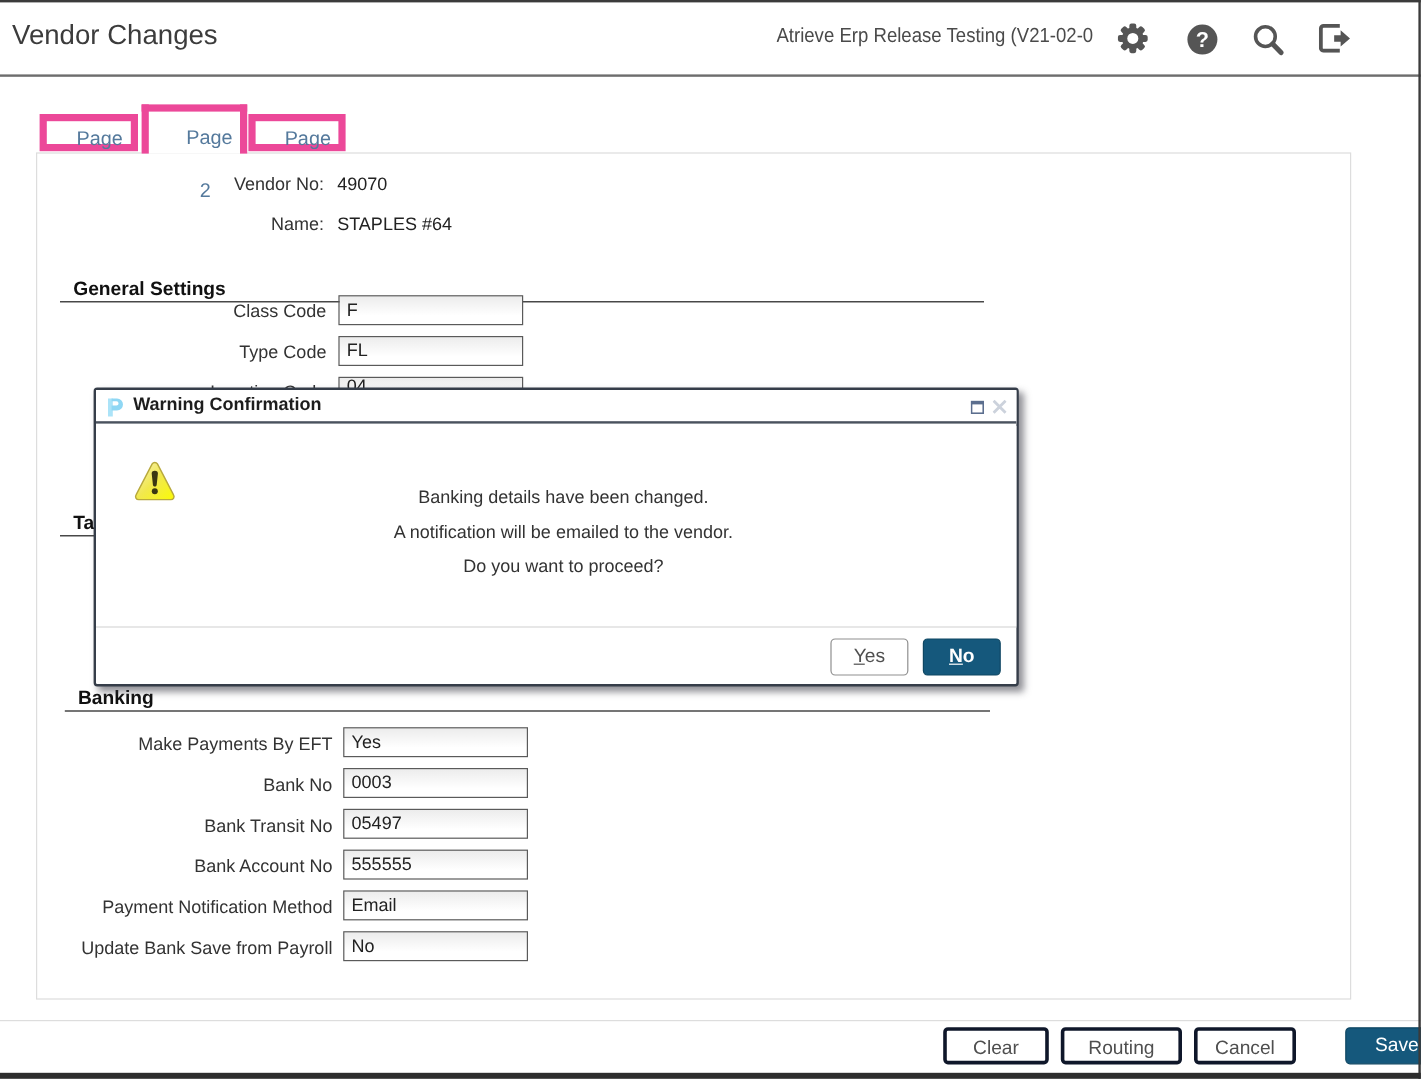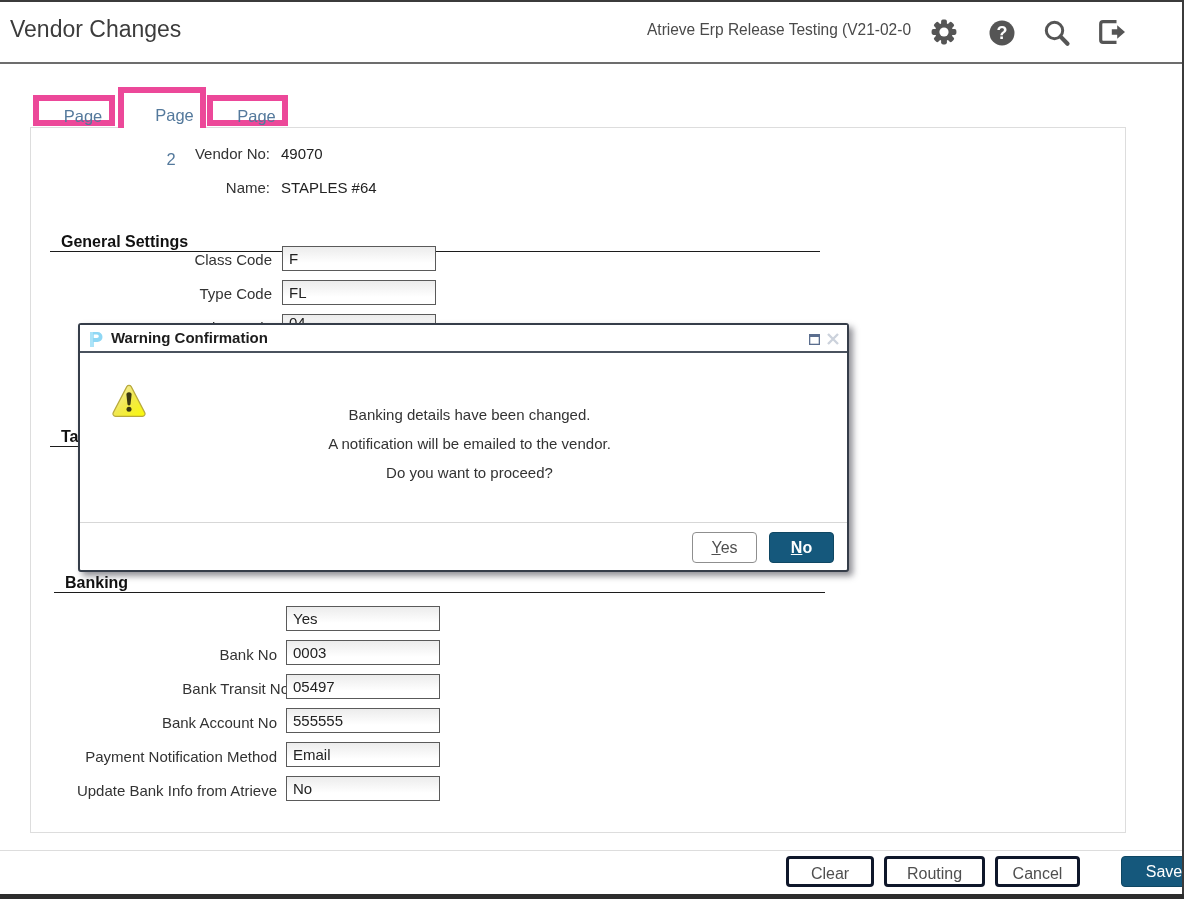--- a/index.html
+++ b/index.html
@@ -116,30 +116,31 @@
   <div class="inp" style="left:282px; top:246px;">F</div>
   <div class="lbl" style="left:40px; top:285px; width:232px;">Type Code</div>
   <div class="inp" style="left:282px; top:280px;">FL</div>
   <div class="lbl" style="left:40px; top:319px; width:232px;">Location Code</div>
   <div class="inp" style="left:282px; top:314px; line-height:15px;">04</div>
 
   <div class="sect" style="left:50px; top:428px; width:770px; height:19px;">Tax Information</div>
 
   <div class="sect" style="left:54px; top:574px; width:771px; height:19px;">Banking</div>
 
+  <div class="lbl" style="left:40px; top:612px; width:237px;">Make Payments By EFT</div>
   <div class="inp" style="left:286px; top:606px;">Yes</div>
   <div class="lbl" style="left:40px; top:646px; width:237px;">Bank No</div>
   <div class="inp" style="left:286px; top:640px;">0003</div>
-  <div class="lbl" style="left:52px; top:680px; width:237px;">Bank Transit No</div>
+  <div class="lbl" style="left:40px; top:680px; width:237px;">Bank Transit No</div>
   <div class="inp" style="left:286px; top:674px;">05497</div>
   <div class="lbl" style="left:40px; top:714px; width:237px;">Bank Account No</div>
   <div class="inp" style="left:286px; top:708px;">555555</div>
   <div class="lbl" style="left:40px; top:748px; width:237px;">Payment Notification Method</div>
   <div class="inp" style="left:286px; top:742px;">Email</div>
-  <div class="lbl" style="left:40px; top:782px; width:237px;">Update Bank Info from Atrieve</div>
+  <div class="lbl" style="left:40px; top:782px; width:237px;">Update Bank Save from Payroll</div>
   <div class="inp" style="left:286px; top:776px;">No</div>
 
   <div class="abs" id="footline"></div>
   <div class="fbtn" style="left:786px; width:88px;">Clear</div>
   <div class="fbtn" style="left:884px; width:101px;">Routing</div>
   <div class="fbtn" style="left:995px; width:85px;">Cancel</div>
   <div id="savebtn">Save</div>
 
   <div class="abs" id="modal">
     <div id="mhead">

